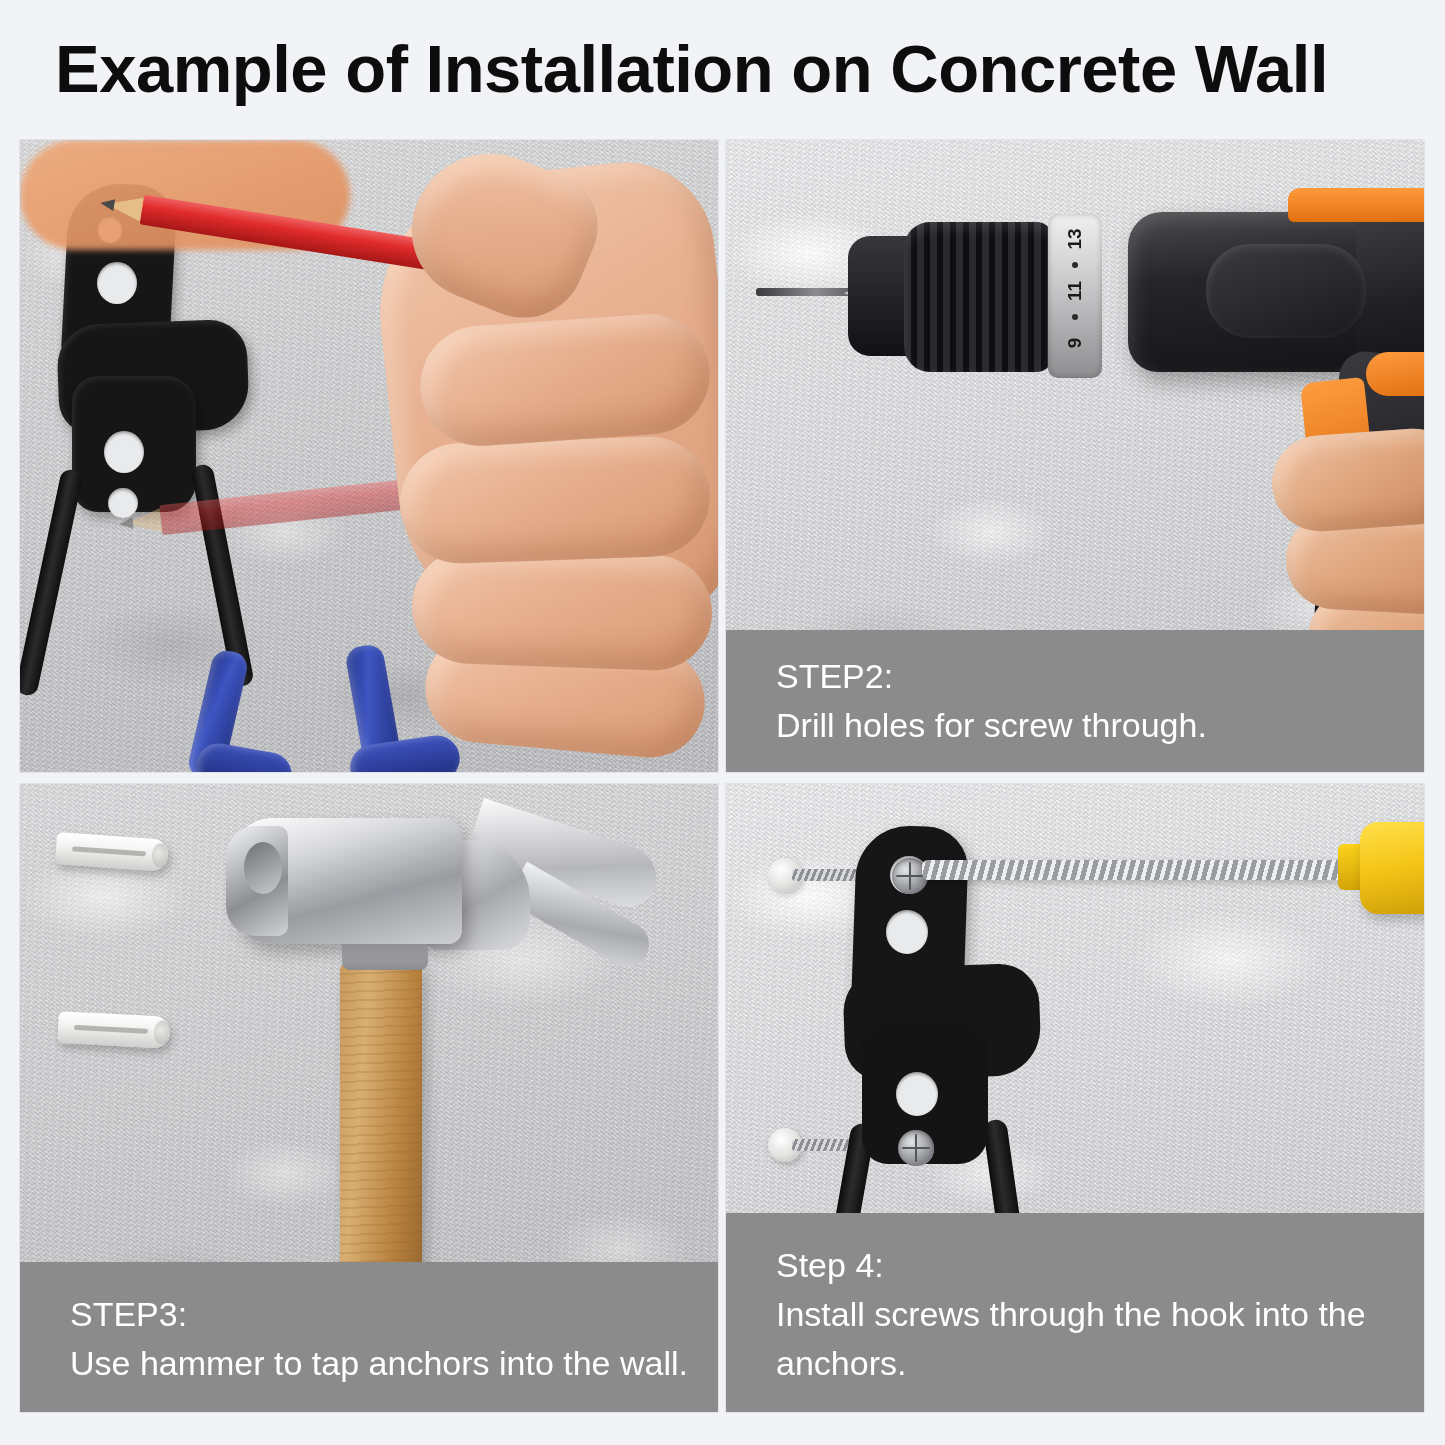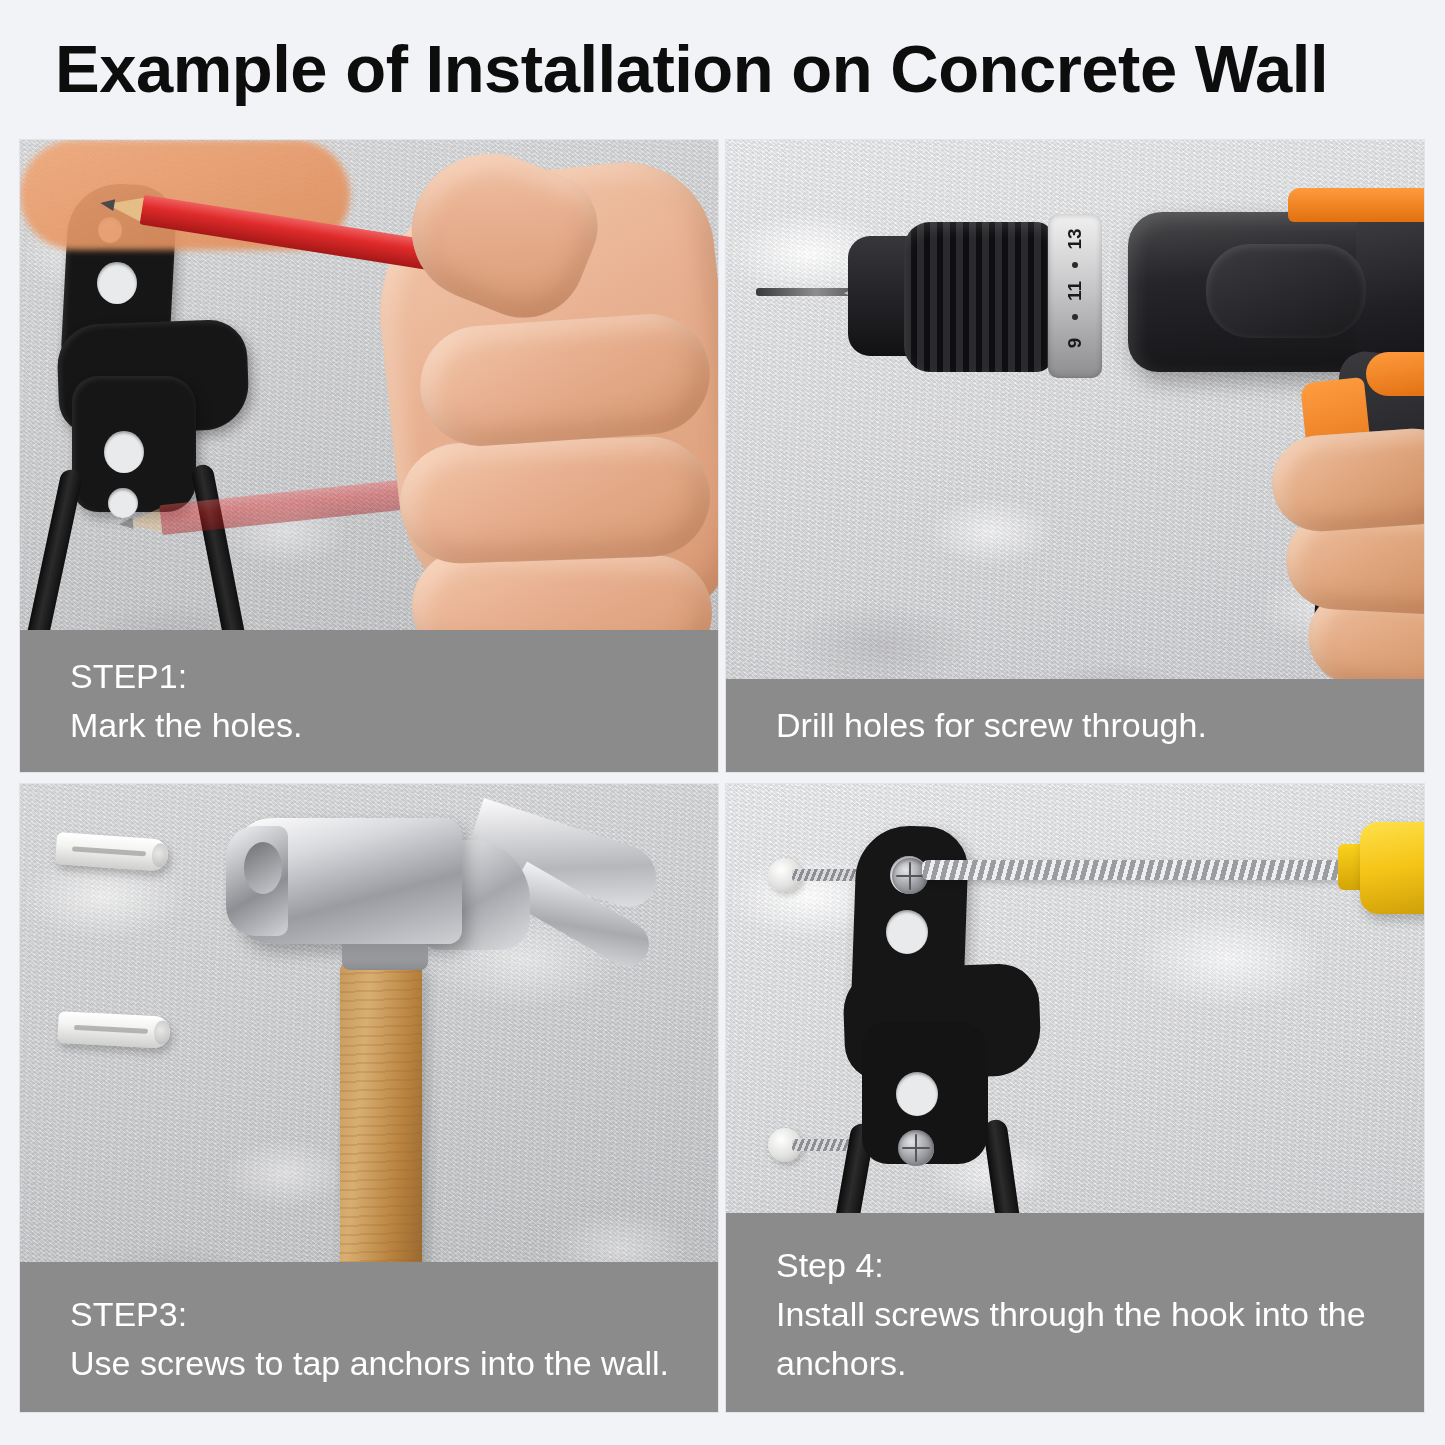--- a/index.html
+++ b/index.html
@@ -651,24 +651,20 @@
       <div class="pencil" id="p1-pencil-ghost"></div>
       <div id="p1-knuckle-blur"></div>
       <div class="hand-shape" id="p1-hand-palm"></div>
       <div class="hand-shape" id="p1-finger-4"></div>
       <div class="hand-shape" id="p1-finger-3"></div>
       <div class="hand-shape" id="p1-finger-2"></div>
       <div class="hand-shape" id="p1-finger-1"></div>
       <div class="pencil" id="p1-pencil-main"></div>
       <div class="hand-shape" id="p1-thumb"></div>
 
-      <div class="caption">
-        <div class="step-label">STEP1:</div>
-        <div class="step-text">Mark the holes.</div>
-      </div>
     </div>
 
     <div class="step-panel">
       <div class="wall light"></div>
 
       <div id="p2-bit"></div>
       <div id="p2-bit-tip"></div>
       <div id="p2-chuck-nose"></div>
       <div id="p2-chuck"></div>
       <div id="p2-collar"></div>
@@ -687,20 +683,21 @@
       <div id="p2-orange-btn"></div>
       <div id="p2-trigger"></div>
 
       <div id="p2-hand-back"></div>
       <div class="p2-finger" id="p2-f4"></div>
       <div class="p2-finger" id="p2-f3"></div>
       <div class="p2-finger" id="p2-f2"></div>
       <div class="p2-finger" id="p2-f1"></div>
 
       <div class="caption">
+        <div class="step-label">STEP2:</div>
         <div class="step-text">Drill holes for screw through.</div>
       </div>
     </div>
 
     <div class="step-panel">
       <div class="wall"></div>
 
       <div class="anchor" id="p3-anchor-1">
         <div class="slit"></div>
       </div>
@@ -712,21 +709,21 @@
       <div id="p3-hammer-collar"></div>
       <div id="p3-hammer-claw-a"></div>
       <div id="p3-hammer-claw-b"></div>
       <div id="p3-hammer-neck"></div>
       <div id="p3-hammer-head"></div>
       <div id="p3-hammer-face"></div>
       <div id="p3-hammer-face-inner"></div>
 
       <div class="caption tall">
         <div class="step-label">STEP3:</div>
-        <div class="step-text">Use screws to tap anchors into the wall.</div>
+        <div class="step-text">Use hammer to tap anchors into the wall.</div>
       </div>
     </div>
 
     <div class="step-panel">
       <div class="wall light"></div>
 
       <div class="wall-anchor-sm" id="p4-anchor-1"></div>
       <div class="wall-anchor-sm" id="p4-anchor-2"></div>
       <div class="screw-shaft" id="p4-shaft-1"></div>
       <div class="screw-shaft" id="p4-shaft-2"></div>

